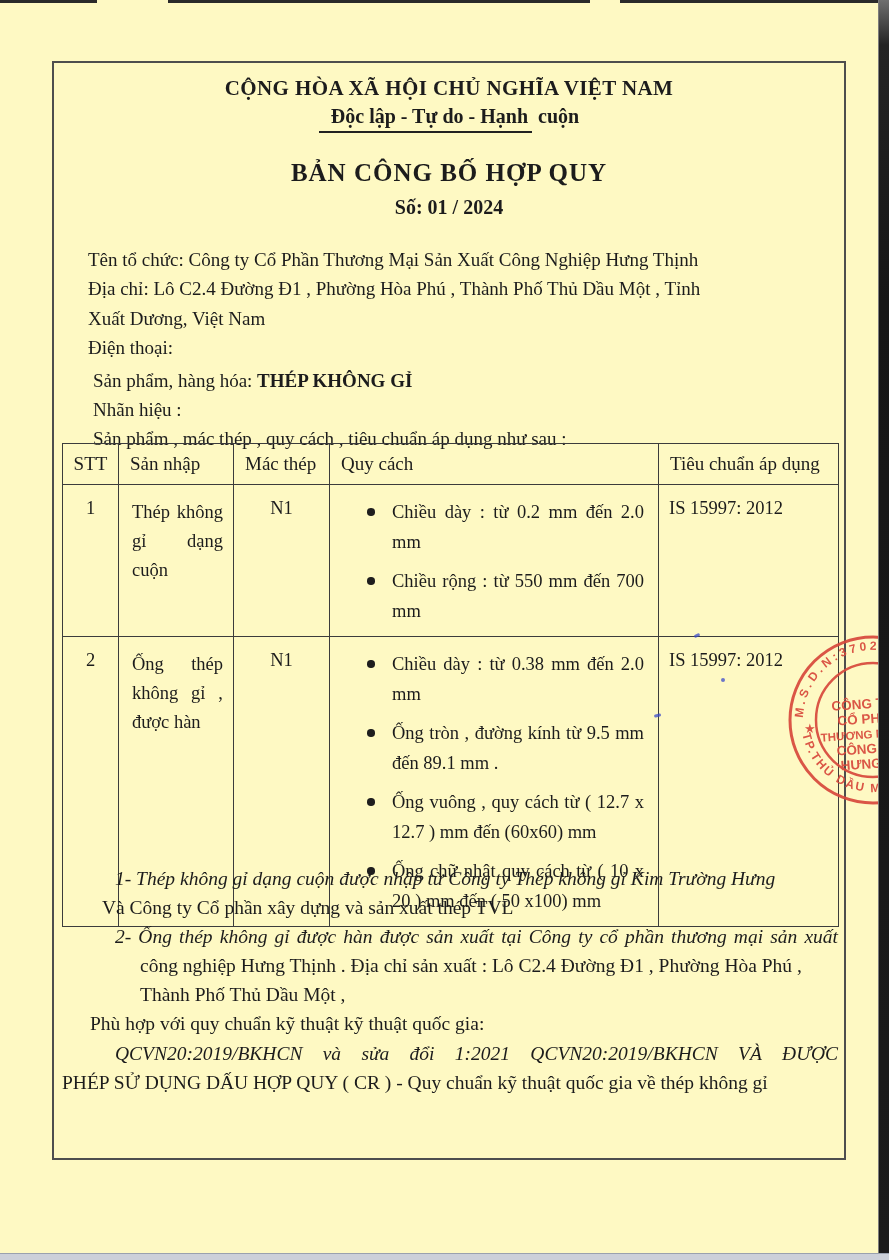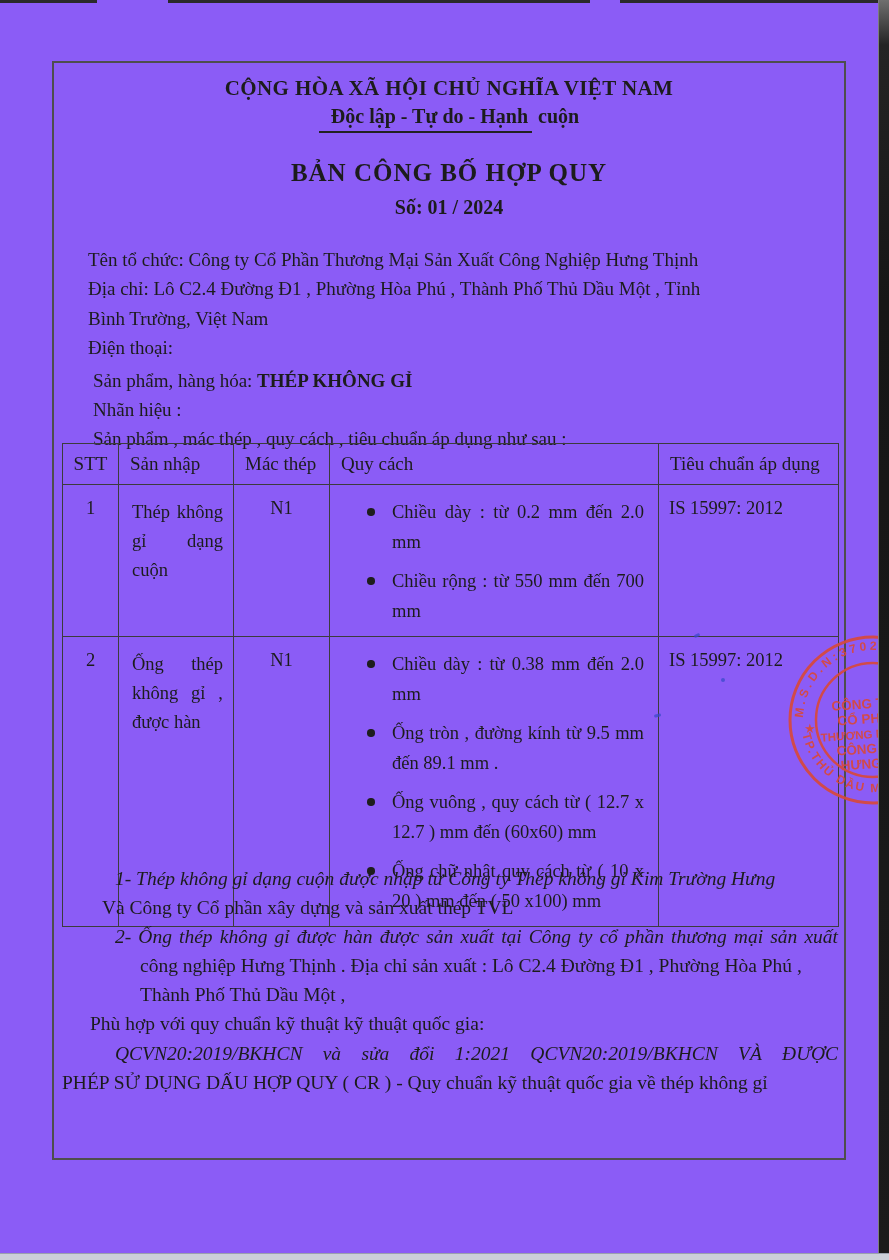--- a/index.html
+++ b/index.html
@@ -1,18 +1,18 @@
 <!DOCTYPE html>
 <html><head>
 <meta charset="utf-8">
 <style>
   html,body { margin:0; padding:0; background:#e8e8e8; }
   .page {
     position:relative; width:889px; height:1260px; overflow:hidden;
-    background:#8b5cf6; color:#1c1c1c;
+    background:#fef9c3; color:#1c1c1c;
     font-family:"Liberation Serif","DejaVu Serif",serif;
   }
   
   .edge-top { position:absolute; top:0; height:3px; background:#2a2a2a; z-index:8; }
   .edge-top.seg1 { left:0;   width:97px;  }
   .edge-top.seg2 { left:168px; width:422px; }
   .edge-top.seg3 { left:620px; width:269px; }
   .edge-right {
     position:absolute; top:0; right:0; width:10px; height:1254px; z-index:9;
     background:linear-gradient(180deg,#6f6f6f 0px,#242424 45px,#161616 300px,#1b1b1b 100%);
@@ -94,21 +94,21 @@
       <div class="motto">
         <span class="u">Độc lập - Tự do - Hạnh</span><span class="tail">cuộn</span>
       </div>
 
       <div class="title">BẢN CÔNG BỐ HỢP QUY</div>
       <div class="docnum">Số: 01 / 2024</div>
 
       <div class="info">
         <div>Tên tổ chức: Công ty Cổ Phần Thương Mại Sản Xuất Công Nghiệp Hưng Thịnh</div>
         <div>Địa chỉ: Lô C2.4 Đường Đ1 , Phường Hòa Phú , Thành Phố Thủ Dầu Một , Tỉnh</div>
-        <div>Bình Trường, Việt Nam</div>
+        <div>Xuất Dương, Việt Nam</div>
         <div>Điện thoại:</div>
         <div class="ind gap">
           <span>Sản phẩm, hàng hóa: </span><span class="bold">THÉP KHÔNG GỈ</span>
         </div>
         <div class="ind">Nhãn hiệu :</div>
         <div class="ind">Sản phẩm , mác thép , quy cách , tiêu chuẩn áp dụng như sau :</div>
       </div>
 
       <table class="dtable">
         <colgroup>

